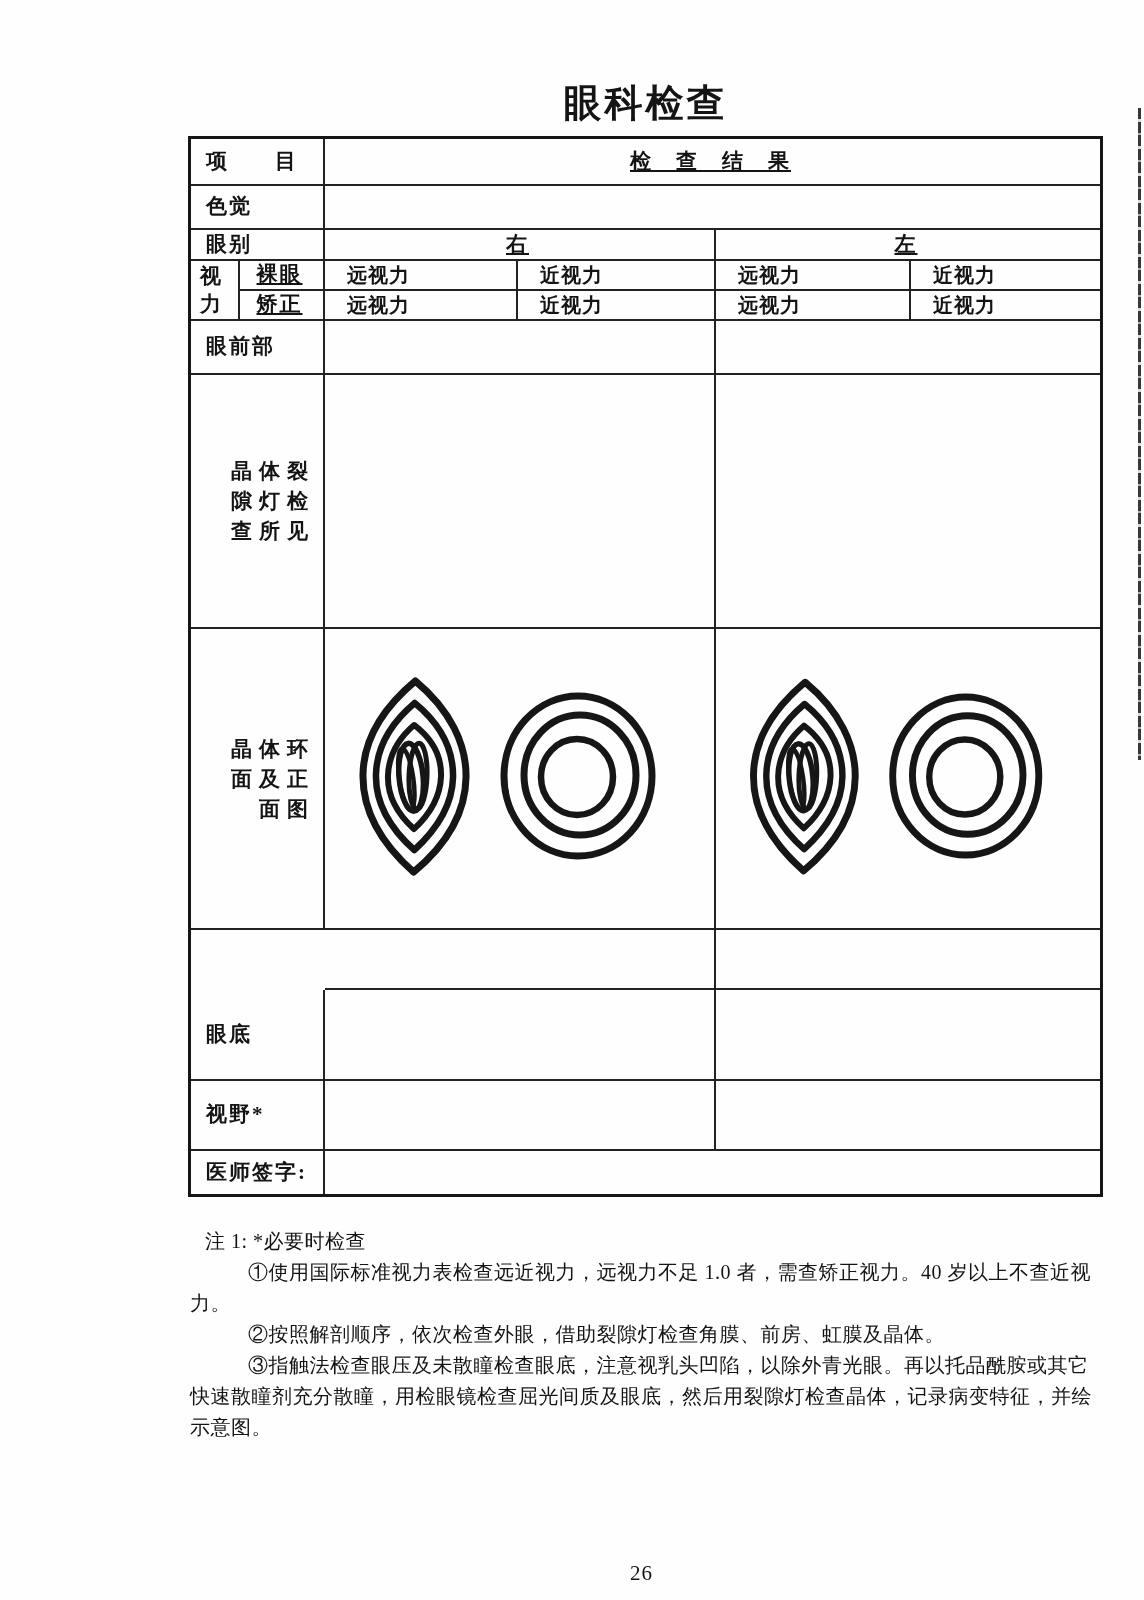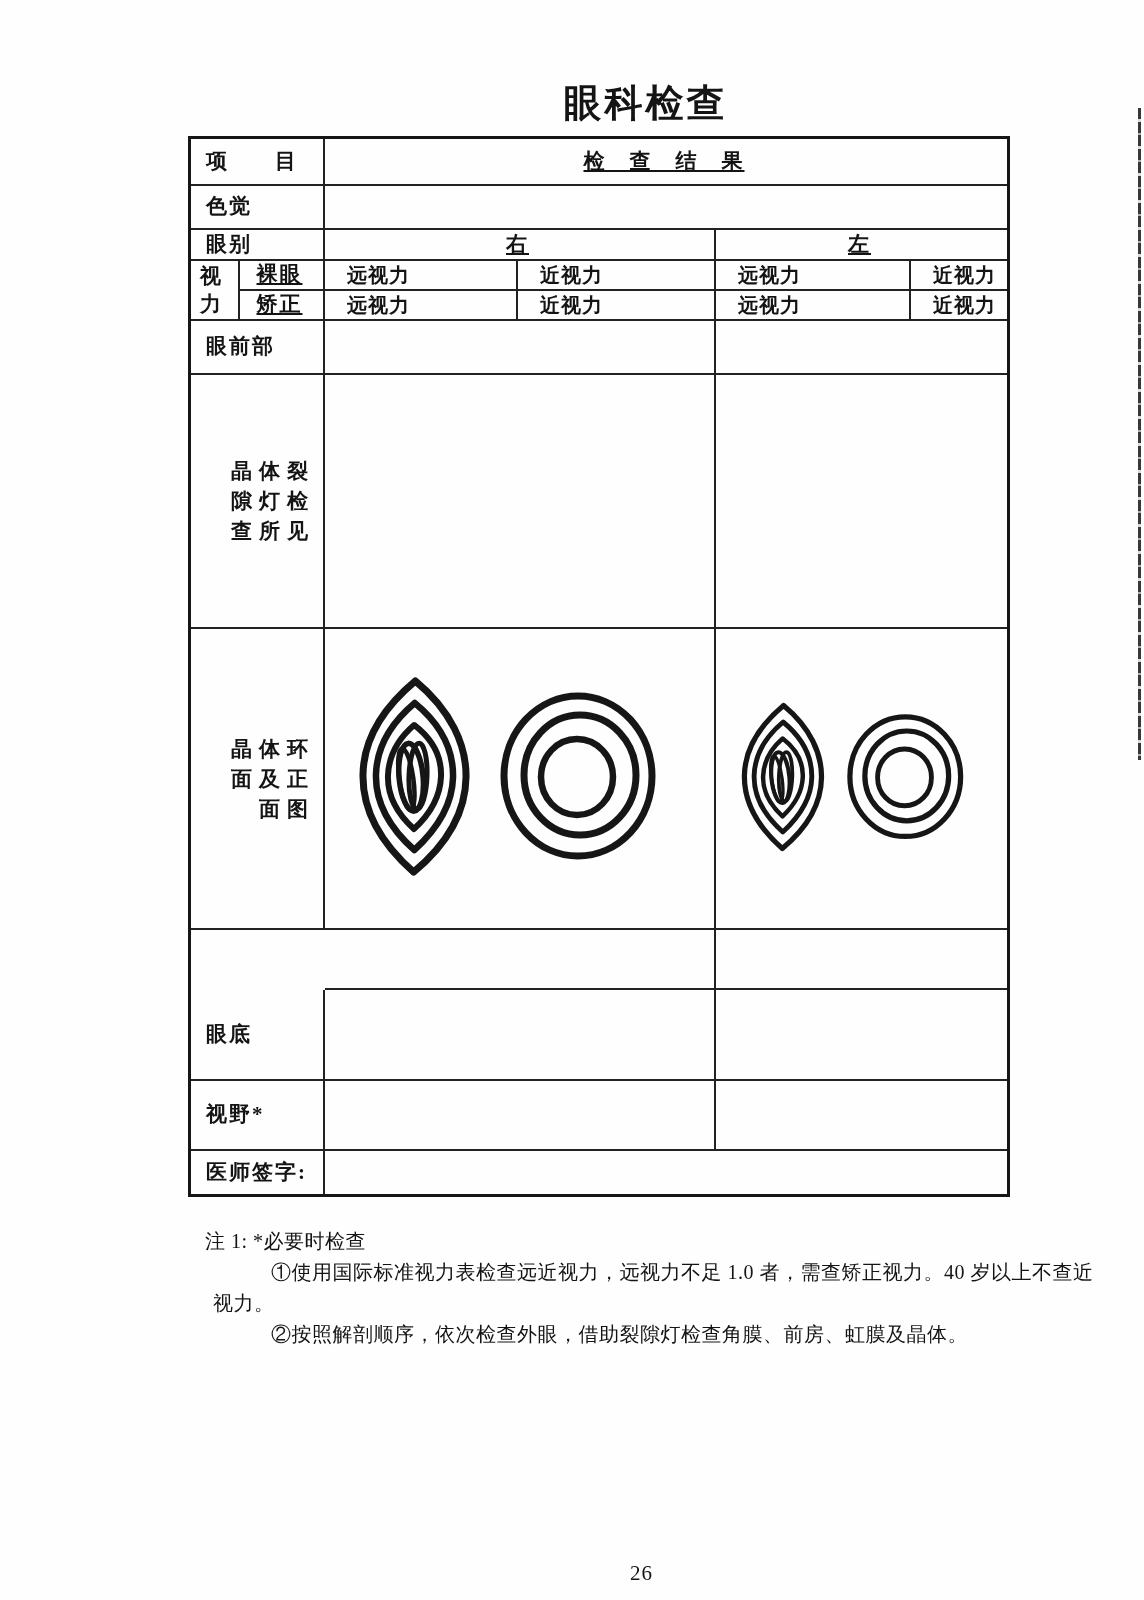--- a/index.html
+++ b/index.html
@@ -9,21 +9,21 @@
     font-family:"Liberation Serif","DejaVu Serif",serif;
     color:#141414;
     overflow:hidden;
   }
   .page-title{
     position:absolute;left:188px;top:78px;width:915px;
     text-align:center;font-size:38px;font-weight:bold;letter-spacing:3px;
   }
   
   .exam-table{
-    position:absolute;left:188px;top:136px;width:822px;height:1061px;
+    position:absolute;left:188px;top:136px;width:915px;height:1061px;
     display:grid;box-sizing:border-box;
     grid-template-columns:49px 85px 193px 198px 195px 1fr;
     grid-template-rows:47px 44px 31px 30px 30px 54px 254px 301px 60px 91px 70px 1fr;
     border:3px solid #161616;
     font-size:21px;font-weight:600;
   }
   .c{
     box-sizing:border-box;
     border-right:2px solid #222;border-bottom:2px solid #222;
     display:flex;align-items:center;
@@ -41,21 +41,21 @@
     letter-spacing:7px;line-height:30px;word-break:break-all;text-align:right;
   }
   .diag{position:relative;padding:0;}
   .diag svg{position:absolute;inset:0;width:100%;height:100%;}
   
   .notes{
     position:absolute;left:190px;top:1226px;width:915px;
     font-size:20px;font-weight:400;line-height:31px;letter-spacing:0.5px;
   }
   .notes p{margin:0;padding-left:15px;text-indent:0;}
-  .notes p.req{padding-left:0;text-indent:58px;margin-left:23px;}
+  .notes p.req{padding-left:0;text-indent:58px;}
   .page-number{
     position:absolute;left:630px;top:1561px;font-size:21px;letter-spacing:1px;
   }
   .scan-streak{
     position:absolute;left:1138px;top:108px;width:3px;height:652px;
     background:repeating-linear-gradient(180deg,
       #1c1c1c 0px 11px, rgba(28,28,28,.18) 11px 14px,
       #1c1c1c 14px 25px, rgba(28,28,28,.4) 25px 27px);
     opacity:.88;
   }
@@ -145,17 +145,18 @@
   <div class="c er" style="grid-column:5/7;grid-row:11"></div>
 
   <div class="c lbl eb" style="grid-column:1/3;grid-row:12">医师签字:</div>
   <div class="c er eb" style="grid-column:3/7;grid-row:12"></div>
 </div>
 
 <div class="notes">
   <p>注 1: *必要时检查</p>
   <p class="req">①使用国际标准视力表检查远近视力，远视力不足 1.0 者，需查矫正视力。40 岁以上不查近视力。</p>
   <p class="req">②按照解剖顺序，依次检查外眼，借助裂隙灯检查角膜、前房、虹膜及晶体。</p>
+  <p class="req">③指触法检查眼压及未散瞳检查眼底，注意视乳头凹陷，以除外青光眼。再以托品酰胺或其它快速散瞳剂充分散瞳，用检眼镜检查屈光间质及眼底，然后用裂隙灯检查晶体，记录病变特征，并绘示意图。</p>
 </div>
 
 <div class="page-number">26</div>
 
 <div class="scan-streak"></div>
 
 </body></html>

